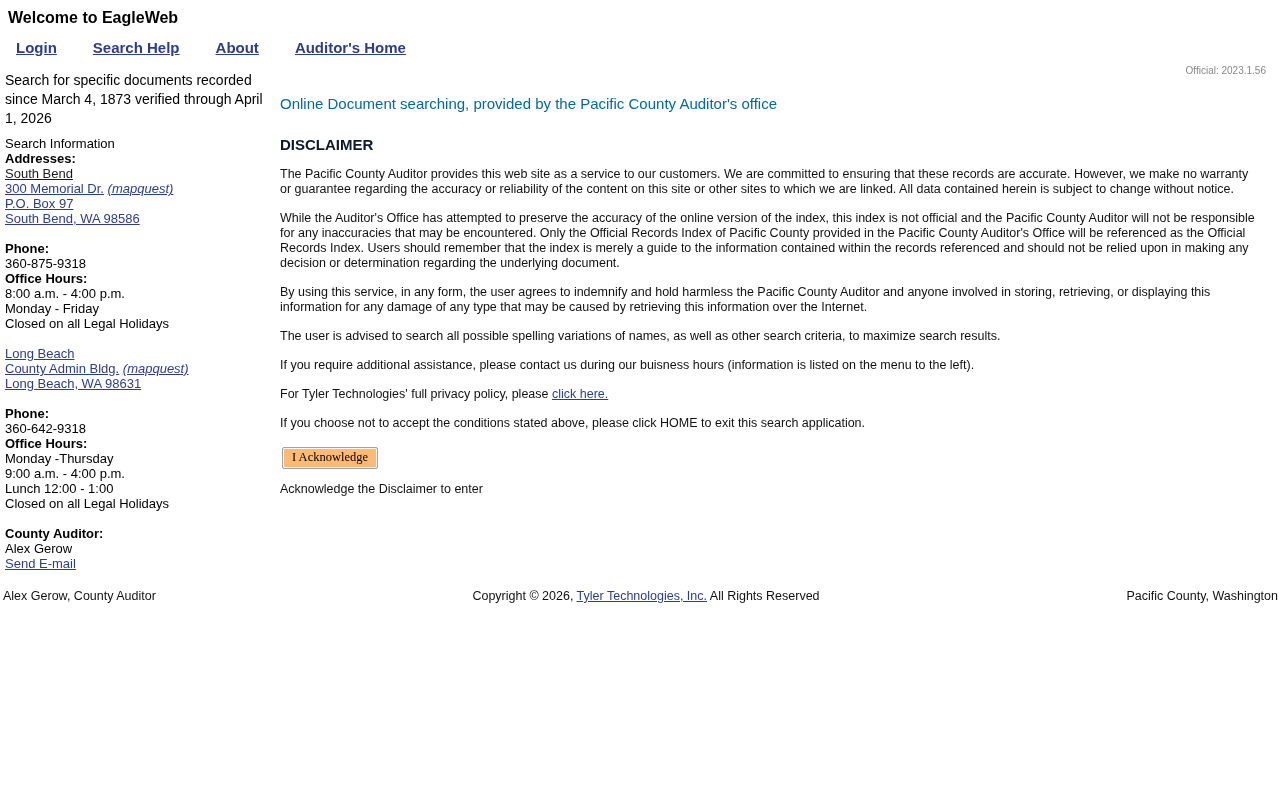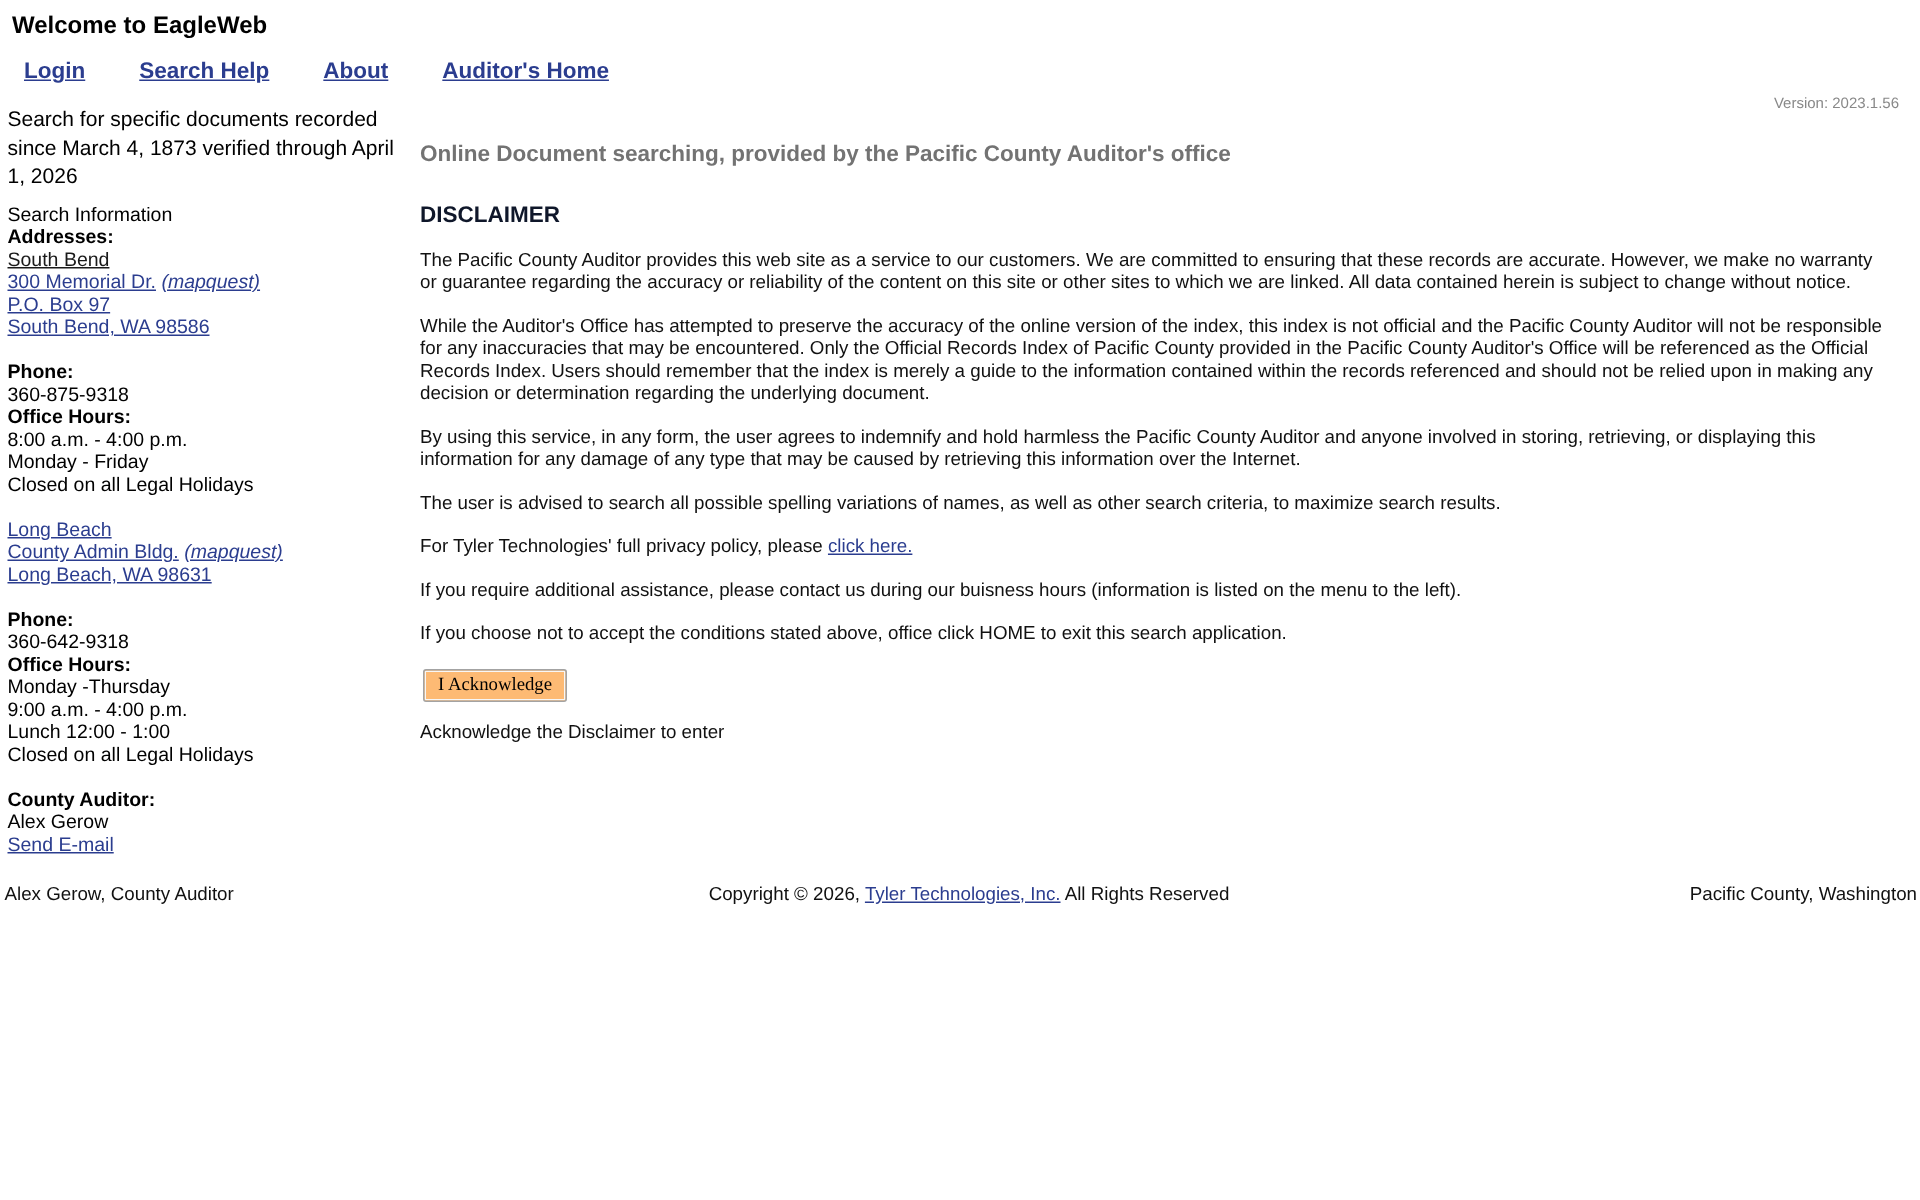--- a/index.html
+++ b/index.html
@@ -111,24 +111,24 @@
   .version-line {
     position: absolute;
     right: 4px;
     top: -6px;
     font-size: 10px;
     color: #888888;
     text-align: right;
   }
   .content-title {
     font-size: 15px;
-    font-weight: bold;
+    font-weight: normal;
     line-height: 21px;
     margin: 22px 0 0 0;
-    color: #737373;
+    color: #0369a1;
   }
   .disclaimer-heading {
     font-size: 15px;
     font-weight: bold;
     margin: 22px 0 0 0;
     color: #0f172a;
   }
   .para {
     font-size: 12.5px;
     line-height: 15px;
@@ -261,35 +261,35 @@
 
     <div class="label-bold">County Auditor:</div>
     <div class="sb-line">Alex Gerow</div>
     <div class="sb-line">
       <a href="#" class="sb-link">Send E-mail</a>
     </div>
   </div>
 
   <div class="content">
 
-    <div class="version-line">Version: 2023.1.56</div>
+    <div class="version-line">Official: 2023.1.56</div>
 
     <div class="content-title">Online Document searching, provided by the Pacific County Auditor's office</div>
 
     <div class="disclaimer-heading">DISCLAIMER</div>
 
     <p class="para">The Pacific County Auditor provides this web site as a service to our customers. We are committed to ensuring that these records are accurate. However, we make no warranty or guarantee regarding the accuracy or reliability of the content on this site or other sites to which we are linked. All data contained herein is subject to change without notice.</p>
     <p class="para">While the Auditor's Office has attempted to preserve the accuracy of the online version of the index, this index is not official and the Pacific County Auditor will not be responsible for any inaccuracies that may be encountered. Only the Official Records Index of Pacific County provided in the Pacific County Auditor's Office will be referenced as the Official Records Index. Users should remember that the index is merely a guide to the information contained within the records referenced and should not be relied upon in making any decision or determination regarding the underlying document.</p>
     <p class="para">By using this service, in any form, the user agrees to indemnify and hold harmless the Pacific County Auditor and anyone involved in storing, retrieving, or displaying this information for any damage of any type that may be caused by retrieving this information over the Internet.</p>
     <p class="para">The user is advised to search all possible spelling variations of names, as well as other search criteria, to maximize search results.</p>
+    <p class="para">If you require additional assistance, please contact us during our buisness hours (information is listed on the menu to the left).</p>
+
     <p class="para"><span>For Tyler Technologies' full privacy policy, please </span><a href="#">click here.</a></p>
 
-    <p class="para">If you require additional assistance, please contact us during our buisness hours (information is listed on the menu to the left).</p>
-
-    <p class="para">If you choose not to accept the conditions stated above, office click HOME to exit this search application.</p>
+    <p class="para">If you choose not to accept the conditions stated above, please click HOME to exit this search application.</p>
 
     <div>
       <button type="button" class="ack-button">I Acknowledge</button>
     </div>
 
     <p class="ack-note">Acknowledge the Disclaimer to enter</p>
   </div>
 </div>
 
 <div class="footer">

